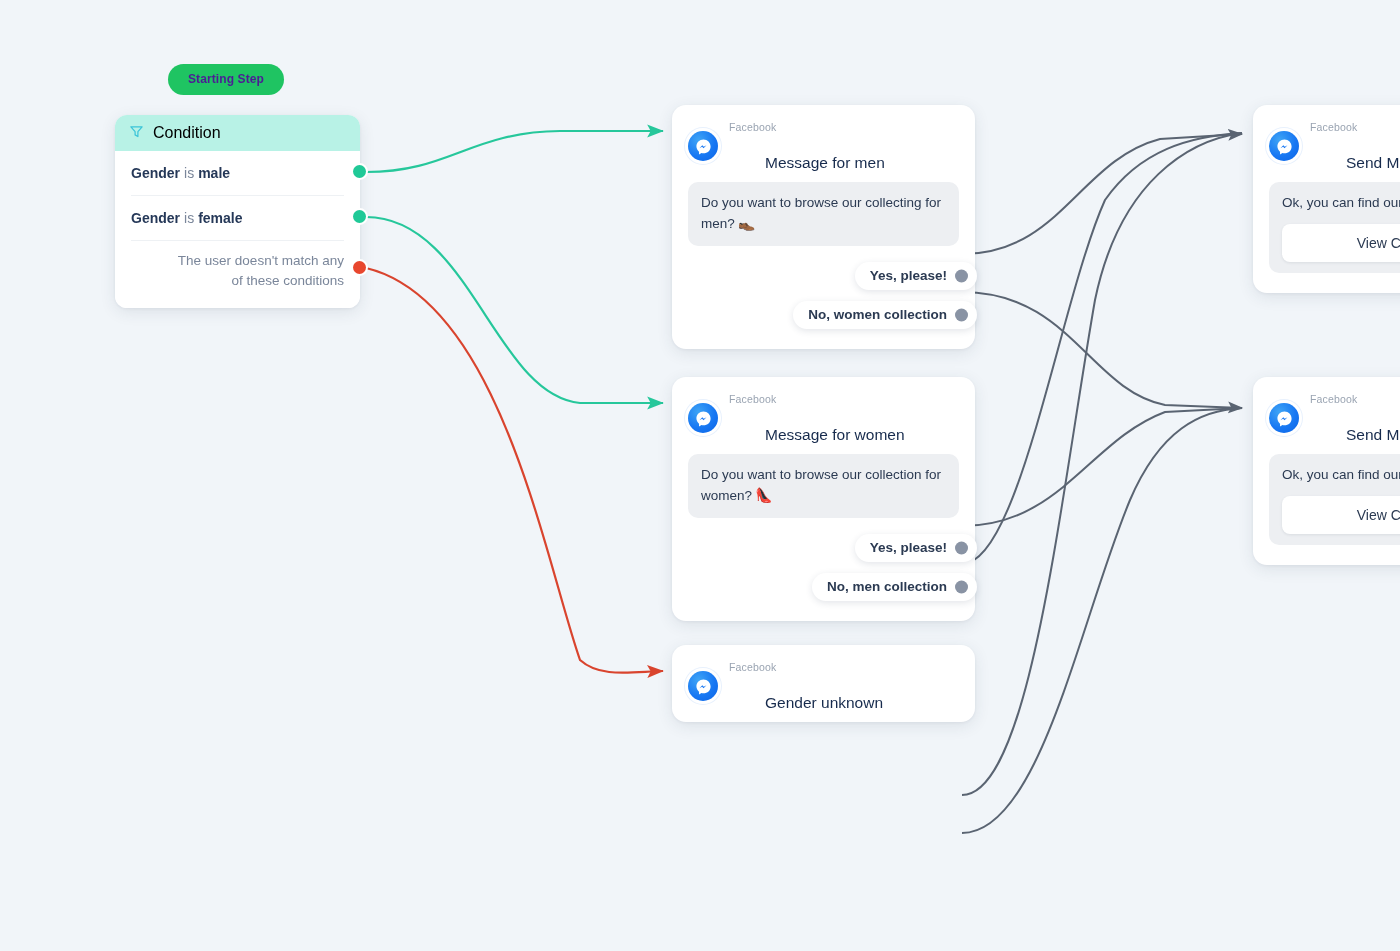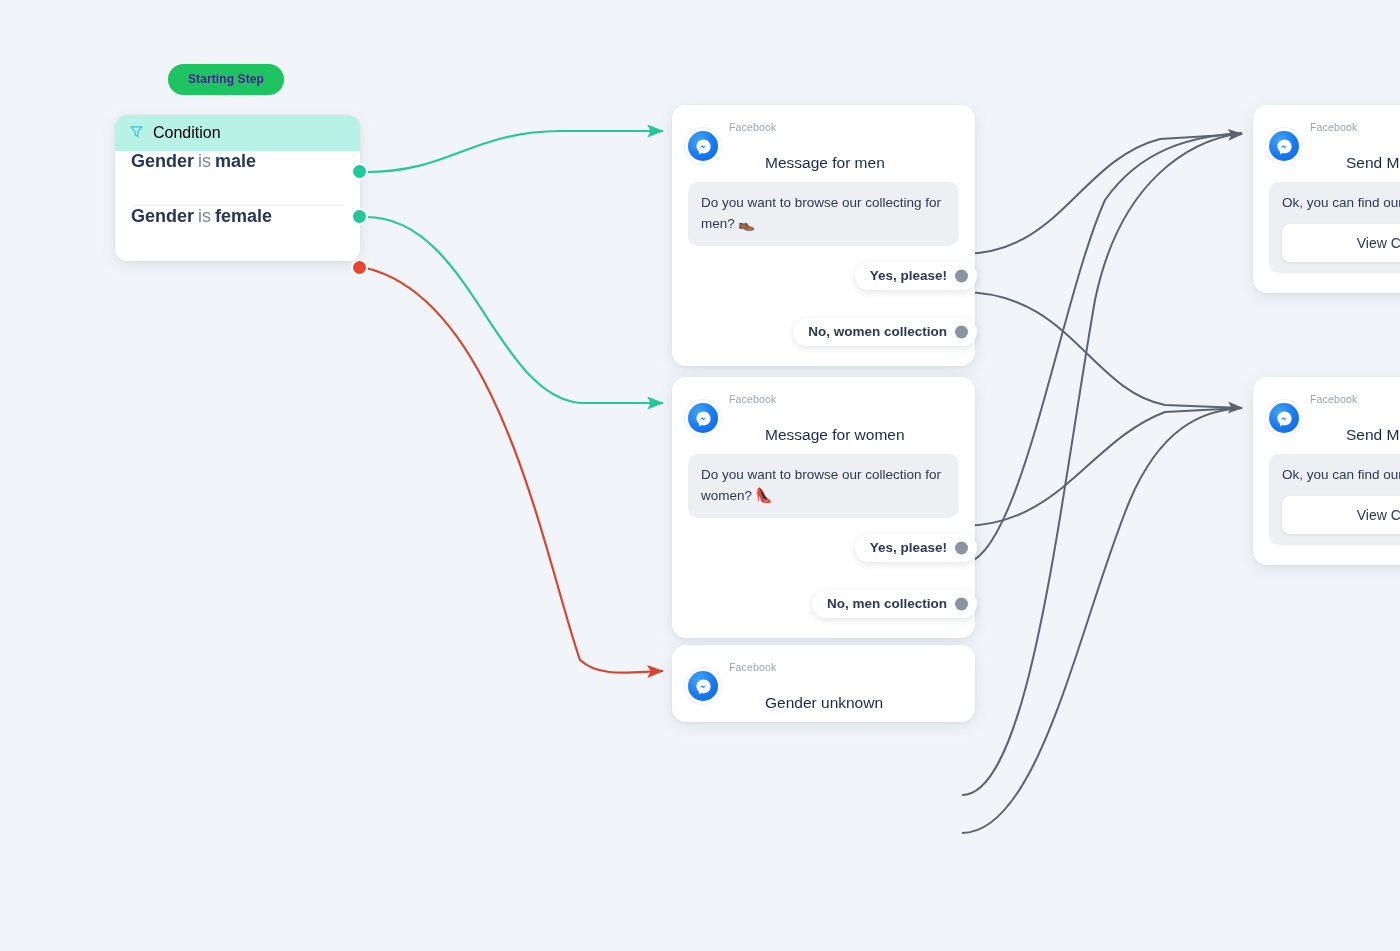--- a/index.html
+++ b/index.html
@@ -76,24 +76,24 @@
     padding: 0 14px;
     gap: 9px;
   }
   .funnel-icon { display: block; }
   .condition-body {
     padding: 0 16px;
     border-radius: 0 0 12px 12px;
     background: #fff;
   }
   .cond-row {
-    height: 55px;
+    height: 45px;
     display: flex;
-    align-items: flex-start;
-    font-size: 18px;
+    align-items: center;
+    font-size: 14px;
     color: #253858;
     border-bottom: 1px solid #EEF1F4;
   }
   .cond-row:last-of-type { border-bottom: none; }
   .cond-row b { font-weight: bold; }
   .cond-row .is { color: #7A869A; margin: 0 4px; }
   .cond-fallback {
     padding: 10px 0 18px 0;
     text-align: right;
     font-size: 13.5px;
@@ -141,21 +141,21 @@
     color: #2B3A52;
   }
   .bubble .emoji { font-size: 14px; }
 
   
   .qr-list {
     margin-top: 16px;
     display: flex;
     flex-direction: column;
     align-items: flex-end;
-    gap: 28px;
+    gap: 11px;
   }
   .qr {
     position: relative;
     background: #ffffff;
     border-radius: 16px;
     box-shadow: 0 2px 7px rgba(42,56,82,.13);
     padding: 6px 30px 7px 15px;
     font-size: 13.5px;
     font-weight: bold;
     color: #2B3A52;
@@ -270,20 +270,24 @@
         <span class="is">is</span>
         <b>male</b>
       </div>
 
       <div class="cond-row">
         <b>Gender</b>
         <span class="is">is</span>
         <b>female</b>
       </div>
 
+      <div class="cond-fallback">
+        <div>The user doesn't match any</div>
+        <div>of these conditions</div>
+      </div>
     </div>
   </div>
 
   <div class="port green" style="left:353px; top:165px;"></div>
   <div class="port green" style="left:353px; top:210px;"></div>
   <div class="port red" style="left:353px; top:261px;"></div>
 
   <div class="node msg-node" id="node-men">
     <div class="node-head">
       <span class="fb-avatar">

